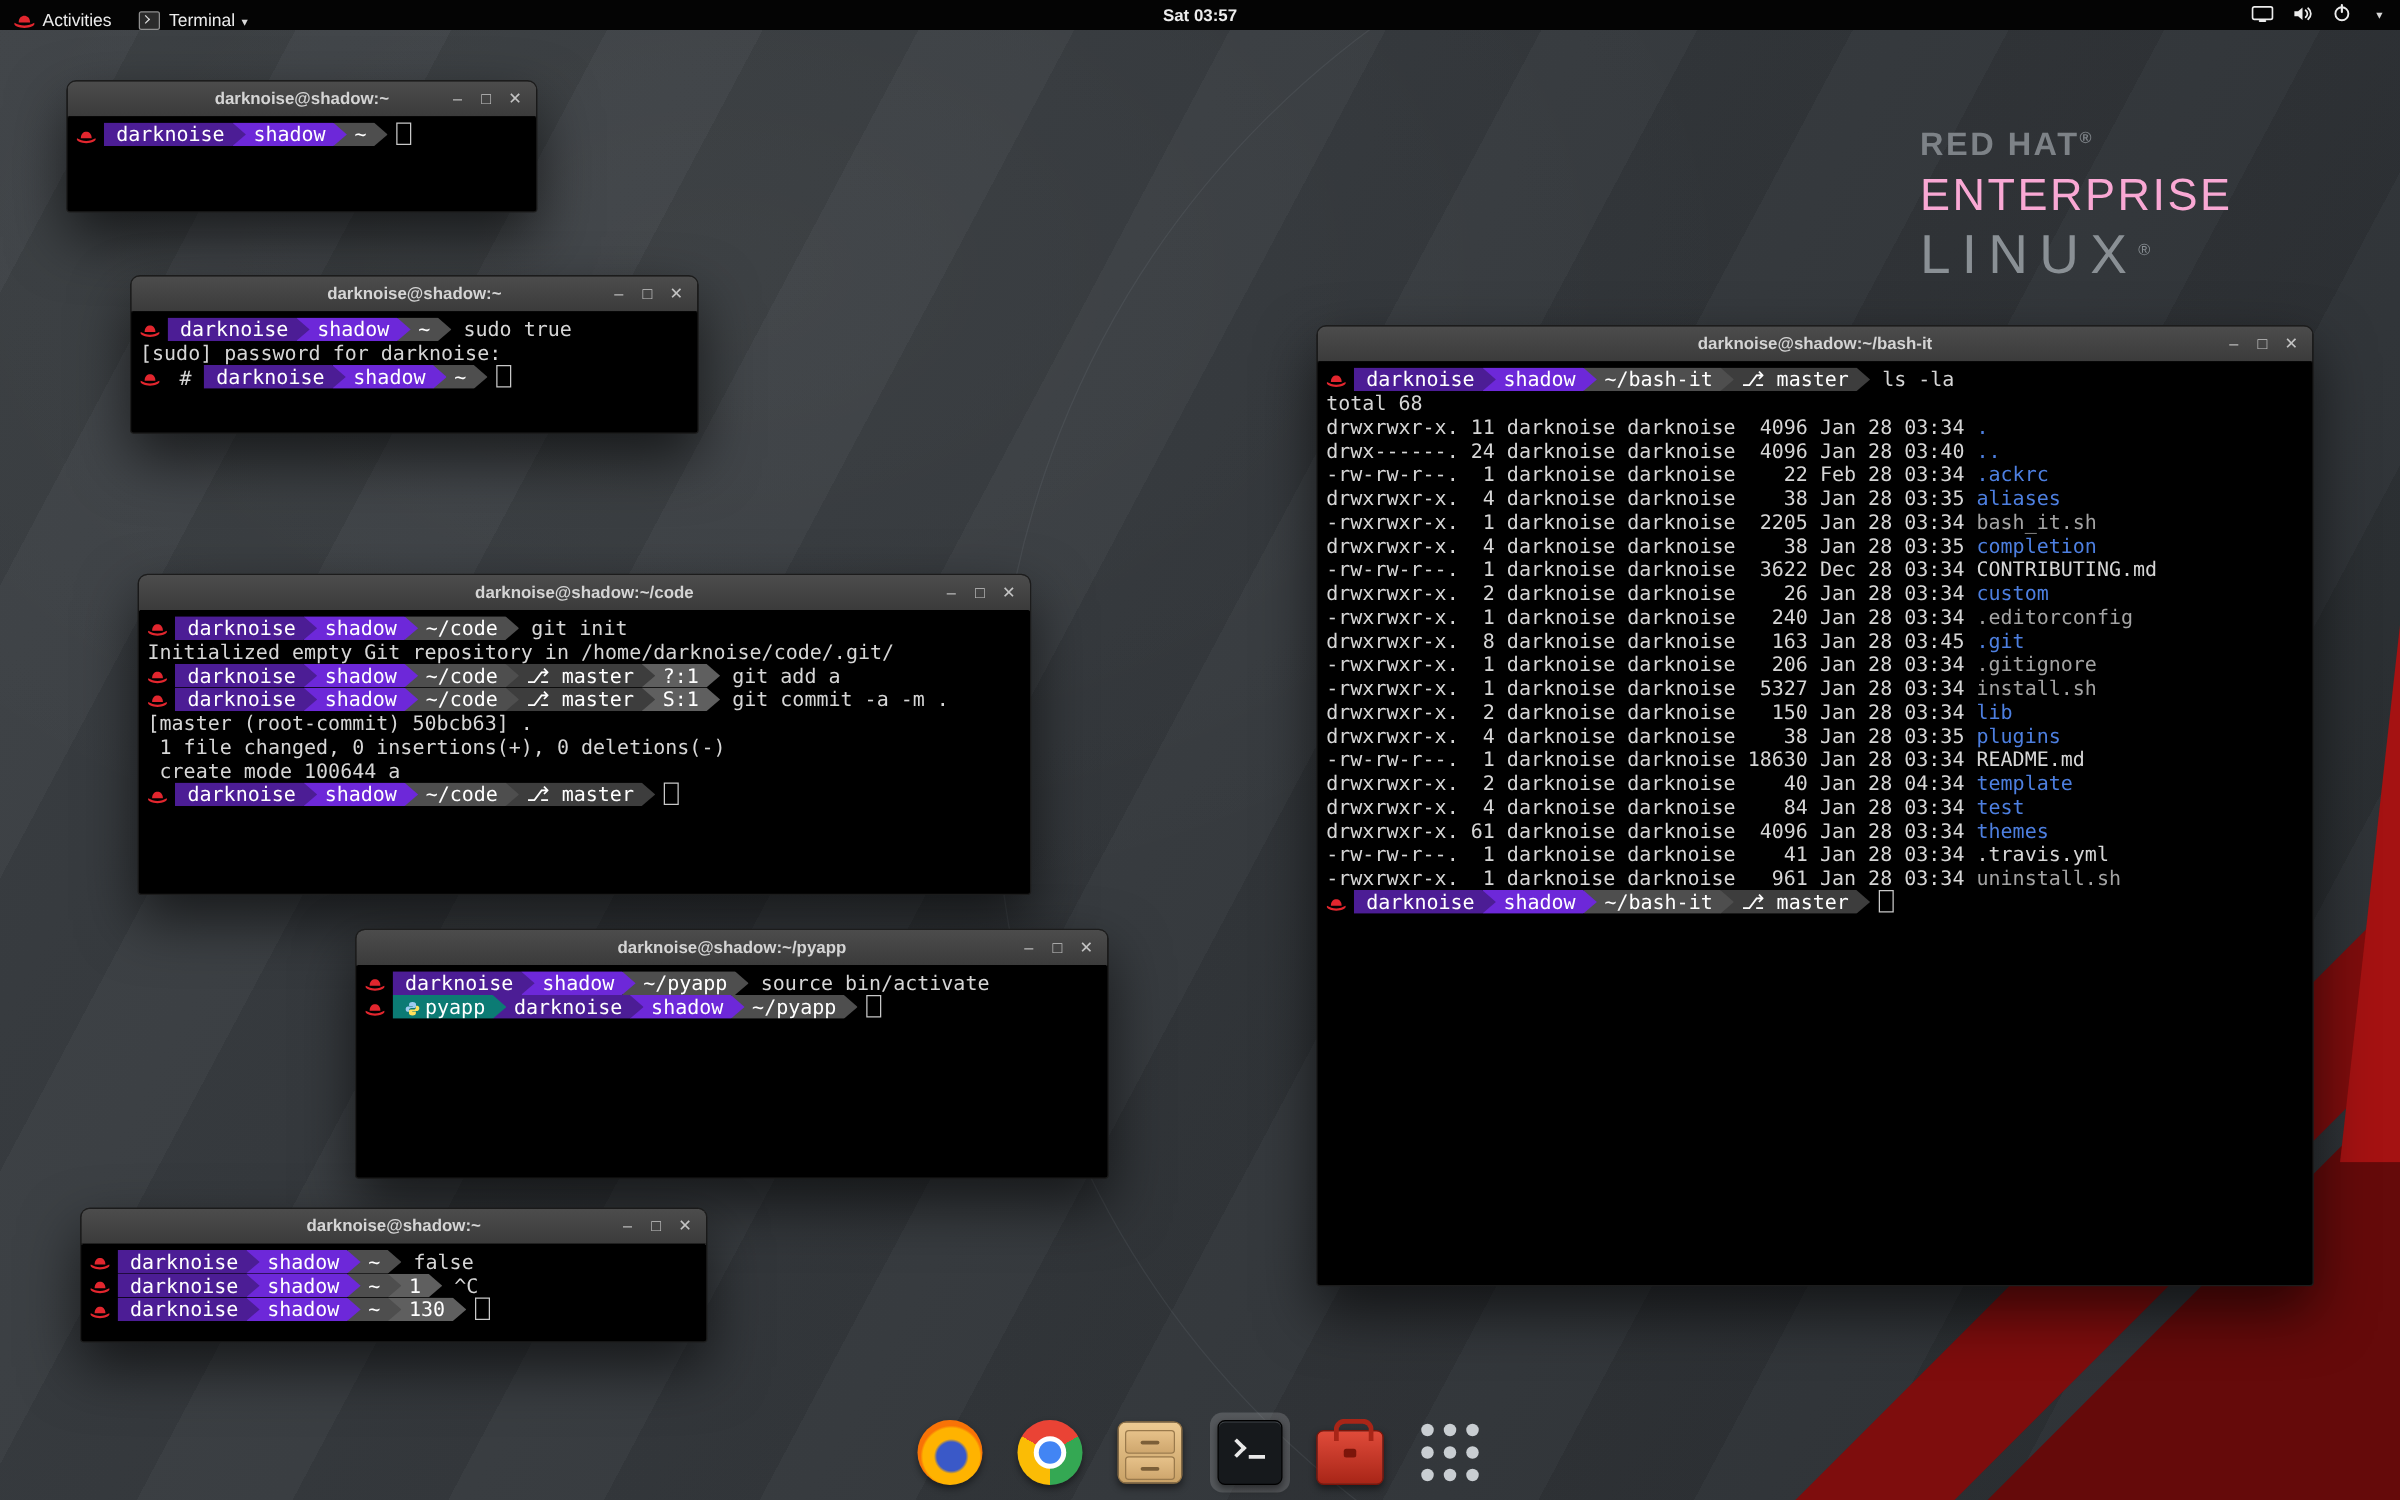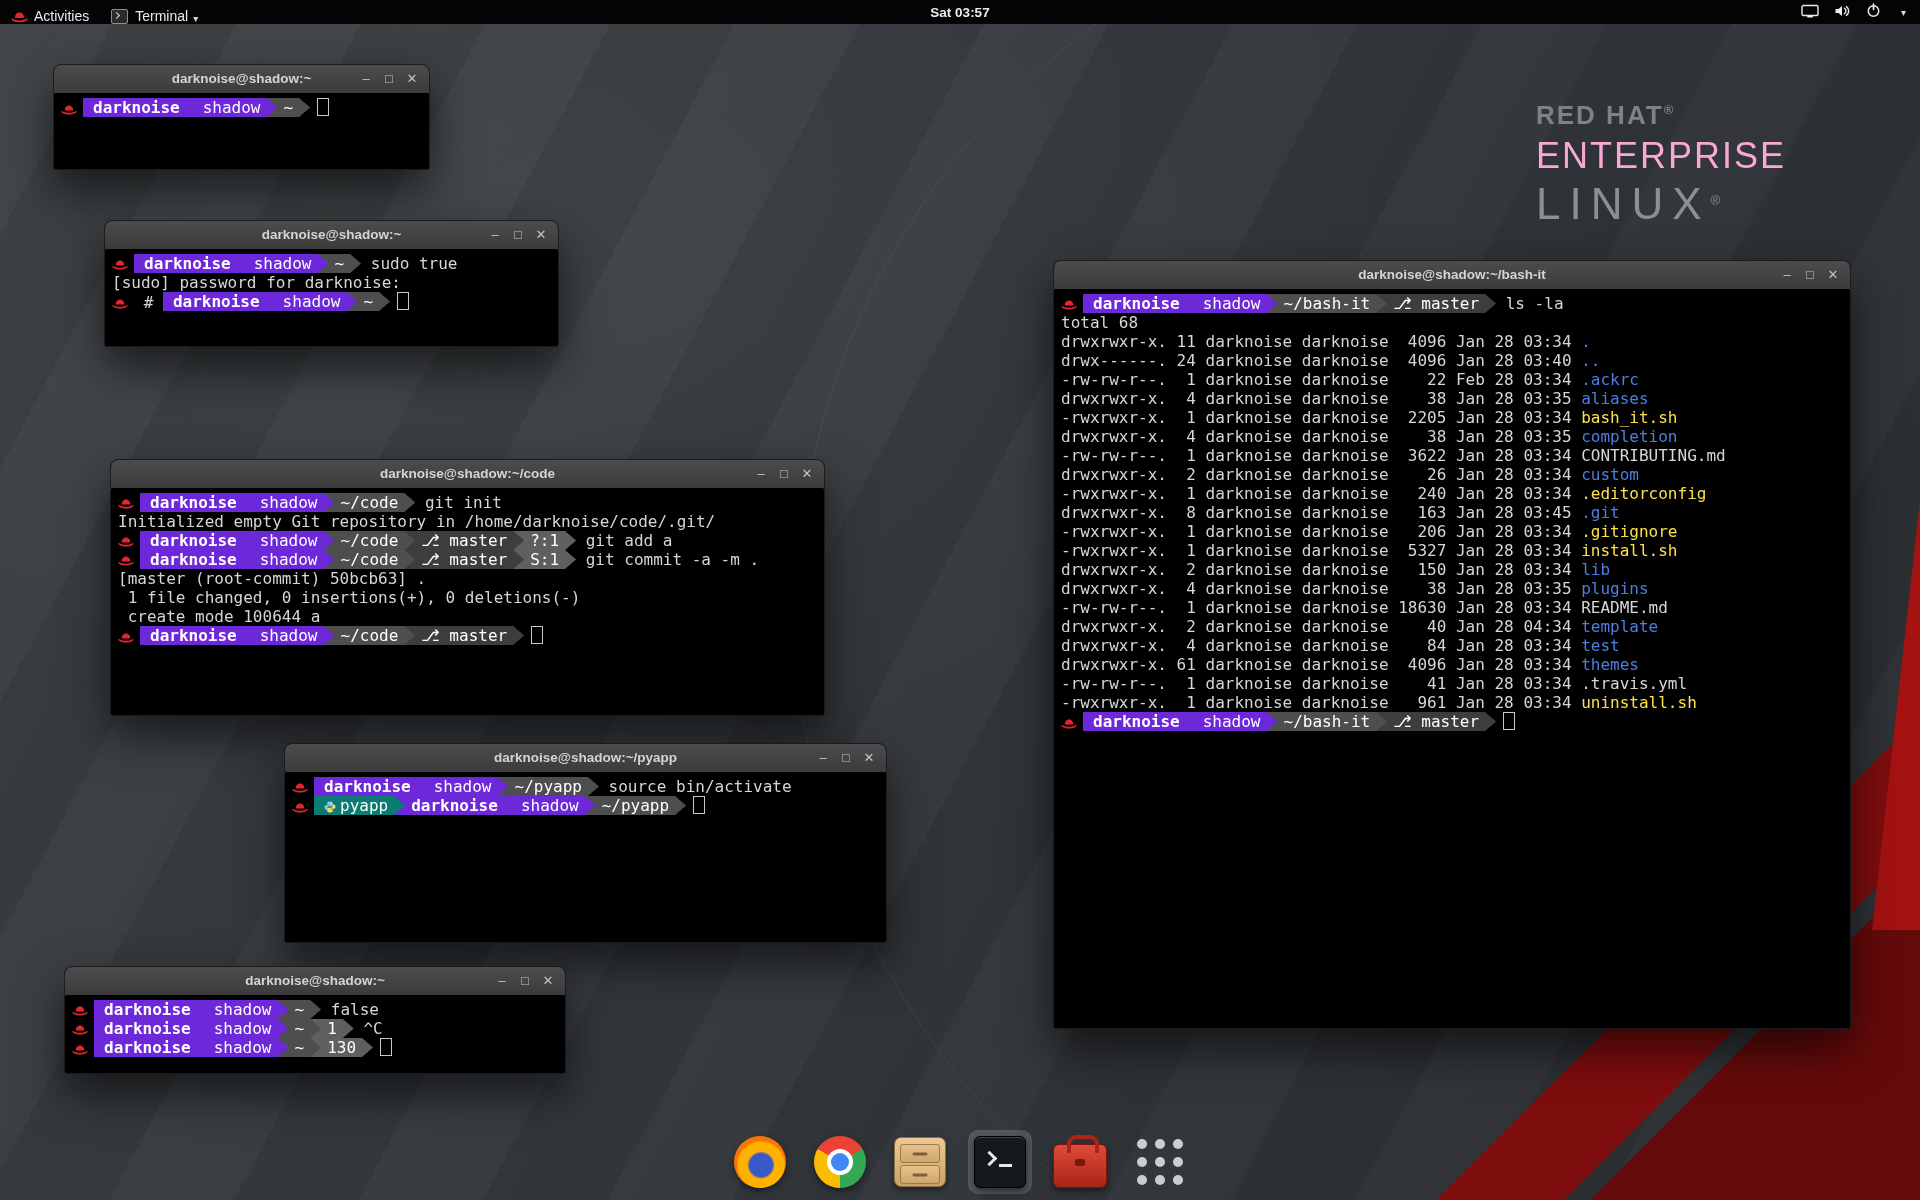--- a/index.html
+++ b/index.html
@@ -52,30 +52,30 @@
     text-align:center;line-height:28px;cursor:default;}
   .controls{position:absolute;right:7px;top:0;display:flex;gap:3px;height:28px;align-items:center;}
   .wbtn{width:20px;text-align:center;color:#c3c3c3;font-size:13px;font-weight:normal;cursor:pointer;line-height:20px;}
   .term{position:absolute;left:1px;right:1px;top:28px;bottom:1px;background:#000;padding:5px 6px;
     overflow:hidden;font:16px/19px "DejaVu Sans Mono",monospace;color:#d6d6d6;border-radius:0 0 2px 2px;}
   .tline{white-space:pre;height:19px;position:relative;}
   .hat{display:inline-block;margin-right:6px;vertical-align:middle;line-height:0;}
   .seg{display:inline-block;position:relative;height:19px;line-height:19px;padding:0 17px 0 10px;color:#fff;
     vertical-align:top;clip-path:polygon(0 0,calc(100% - 11px) 0,100% 50%,calc(100% - 11px) 100%,0 100%);}
   .seg-follow{margin-left:-11px;padding-left:17px;}
-  .seg-red{background:#6d28d9;font-weight:bold;}
+  .seg-red{background:#4c1d95;}
   .seg-maroon{background:#6d28d9;}
   .seg-gray{background:#4e4e4e;}
   .seg-dgray{background:#3d3d3d;}
   .seg-lgray{background:#5f5f5f;}
   .seg-teal{background:#0c7b74;}
   .seg svg{vertical-align:-2px;margin-right:4px;}
   .cursor{display:inline-block;width:10px;height:16px;border:1px solid #c9c9c9;vertical-align:-2px;margin-left:7px;}
   .c-blue{color:#4d7fe0;}
-  .c-green{color:#fde047;}
+  .c-green{color:#a3a3a3;}
 
   
   .dock{position:absolute;bottom:6px;left:50%;transform:translateX(-50%);display:flex;gap:16px;
     align-items:center;z-index:8;}
   .dock-item{width:64px;height:64px;display:flex;align-items:center;justify-content:center;
     border-radius:10px;cursor:pointer;}
   .dock-item.active{background:rgba(255,255,255,.16);}
   .ic-firefox{width:52px;height:52px;border-radius:50%;
     background:radial-gradient(circle at 52% 56%, #3a59c8 0 29%, #ffb300 35% 57%, #f97306 62% 82%, #d9480f 100%);
     box-shadow:0 3px 6px rgba(0,0,0,.45);}
@@ -257,21 +257,21 @@
               <path d="M3 5.2 C3 2.2 4.8 1 6.5 1 C8.2 1 10 2.2 10 5.2 Z" fill="#e2262e"></path>
               <path d="M.5 5.3 C4 7.5 9 7.5 12.5 5.3 C12.9 6.2 12.5 6.9 11.4 7.4 C8.5 8.8 4.5 8.8 1.6 7.4 C.5 6.9 .1 6.2 .5 5.3 Z" fill="#e2262e"></path>
             </svg></span><span class="seg seg-red" style="z-index: 60;">darknoise</span><span class="seg seg-maroon seg-follow" style="z-index: 59;">shadow</span><span class="seg seg-gray seg-follow" style="z-index: 58;">~/bash-it</span><span class="seg seg-dgray seg-follow" style="z-index: 57;">⎇ master</span><span> ls -la</span></div>
         <div class="tline"><span>total 68</span></div>
         <div class="tline"><span>drwxrwxr-x. 11 darknoise darknoise  4096 Jan 28 03:34 </span><span class="c-blue">.</span></div>
         <div class="tline"><span>drwx------. 24 darknoise darknoise  4096 Jan 28 03:40 </span><span class="c-blue">..</span></div>
         <div class="tline"><span>-rw-rw-r--.  1 darknoise darknoise    22 Feb 28 03:34 </span><span class="c-blue">.ackrc</span></div>
         <div class="tline"><span>drwxrwxr-x.  4 darknoise darknoise    38 Jan 28 03:35 </span><span class="c-blue">aliases</span></div>
         <div class="tline"><span>-rwxrwxr-x.  1 darknoise darknoise  2205 Jan 28 03:34 </span><span class="c-green">bash_it.sh</span></div>
         <div class="tline"><span>drwxrwxr-x.  4 darknoise darknoise    38 Jan 28 03:35 </span><span class="c-blue">completion</span></div>
-        <div class="tline"><span>-rw-rw-r--.  1 darknoise darknoise  3622 Jan 28 03:34 </span><span>CONTRIBUTING.md</span></div>
+        <div class="tline"><span>-rw-rw-r--.  1 darknoise darknoise  3622 Dec 28 03:34 </span><span>CONTRIBUTING.md</span></div>
         <div class="tline"><span>drwxrwxr-x.  2 darknoise darknoise    26 Jan 28 03:34 </span><span class="c-blue">custom</span></div>
         <div class="tline"><span>-rwxrwxr-x.  1 darknoise darknoise   240 Jan 28 03:34 </span><span class="c-green">.editorconfig</span></div>
         <div class="tline"><span>drwxrwxr-x.  8 darknoise darknoise   163 Jan 28 03:45 </span><span class="c-blue">.git</span></div>
         <div class="tline"><span>-rwxrwxr-x.  1 darknoise darknoise   206 Jan 28 03:34 </span><span class="c-green">.gitignore</span></div>
         <div class="tline"><span>-rwxrwxr-x.  1 darknoise darknoise  5327 Jan 28 03:34 </span><span class="c-green">install.sh</span></div>
         <div class="tline"><span>drwxrwxr-x.  2 darknoise darknoise   150 Jan 28 03:34 </span><span class="c-blue">lib</span></div>
         <div class="tline"><span>drwxrwxr-x.  4 darknoise darknoise    38 Jan 28 03:35 </span><span class="c-blue">plugins</span></div>
         <div class="tline"><span>-rw-rw-r--.  1 darknoise darknoise 18630 Jan 28 03:34 </span><span>README.md</span></div>
         <div class="tline"><span>drwxrwxr-x.  2 darknoise darknoise    40 Jan 28 04:34 </span><span class="c-blue">template</span></div>
         <div class="tline"><span>drwxrwxr-x.  4 darknoise darknoise    84 Jan 28 03:34 </span><span class="c-blue">test</span></div>

